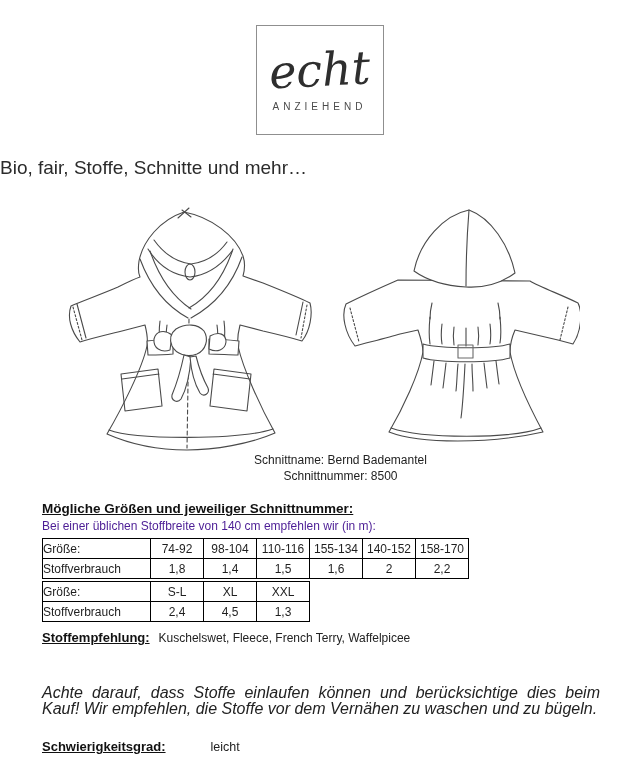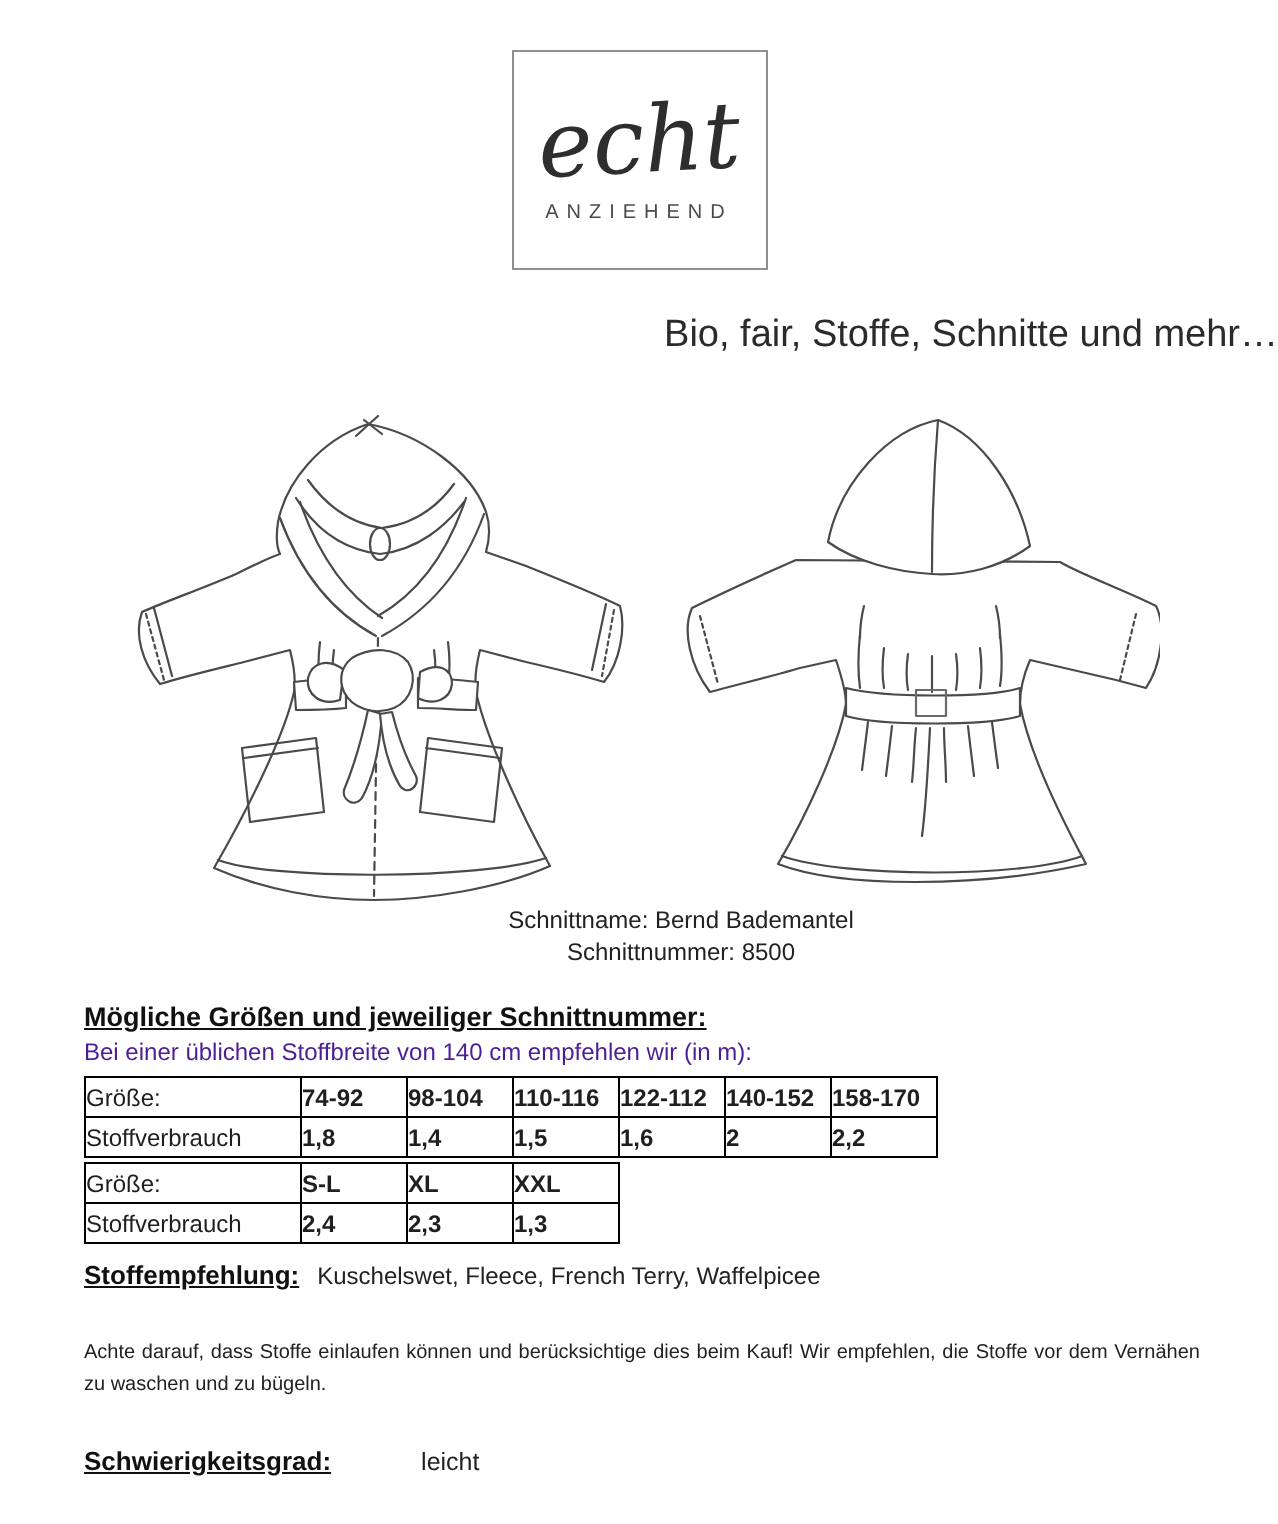--- a/index.html
+++ b/index.html
@@ -3,42 +3,42 @@
 <meta charset="utf-8">
 <style>
   html,body{margin:0;padding:0;background:#ffffff;}
   body{width:639px;height:762px;position:relative;font-family:"Liberation Sans",sans-serif;color:#1f1f1f;overflow:hidden;}
   .sheet{width:639px;height:762px;background:#fff;}
 
   .logo-box{width:128px;height:110px;border:1px solid #8f8f8f;margin:25px auto 0;display:flex;flex-direction:column;align-items:center;justify-content:center;box-sizing:border-box;}
   .logo-script{font-family:"DejaVu Serif",serif;font-style:italic;font-size:46px;line-height:1;color:#2e2e2e;margin-top:-2px;transform:rotate(-3deg);}
   .logo-sub{font-size:10px;letter-spacing:4px;color:#4a4a4a;margin-top:8px;}
 
-  .title{text-align:right;font-size:19px;color:#2b2b2b;margin-top:22px;height:22px;}
+  .title{text-align:left;font-size:19px;color:#2b2b2b;margin-top:22px;height:22px;}
 
   .drawings{display:flex;justify-content:center;align-items:flex-start;gap:18px;margin-top:28px;height:244px;}
   .drawings svg{display:block;}
 
   .caption{text-align:center;font-size:12px;line-height:16px;margin-top:1px;color:#222;padding-left:42px;}
 
   .content{margin-left:42px;margin-right:39px;}
   .section-heading{font-weight:bold;font-size:13.5px;text-decoration:underline;margin-top:17px;color:#111;}
   .intro{font-size:12px;margin-top:3px;color:#4c1d95;}
 
   table.usage{border-collapse:collapse;border:1px solid #000000;margin-top:5px;font-size:12px;table-layout:fixed;padding-left:29px;}
   table.usage td{border:1px solid #000;height:19px;padding:0;overflow:hidden;white-space:nowrap;}
   td.lab{width:107px;text-align:left;padding-left:4px;}
-  td.val{width:52px;text-align:left;font-weight:bold;}
+  td.val{width:52px;text-align:center;}
   table.t2{margin-top:2px;}
 
   .fabric-line{margin-top:8px;font-size:12px;color:#222;}
   .bold-ul{font-weight:bold;font-size:13px;text-decoration:underline;color:#111;}
   .fabric-line .value{margin-left:9px;}
 
-  .note{margin-top:24px;font-size:10px;line-height:16px;text-align:justify;color:#222;width:558px;}
+  .note{margin-top:40px;font-size:16px;line-height:16px;text-align:justify;color:#222;width:558px;font-style:italic;}
 
   .difficulty-line{margin-top:21px;font-size:14px;}
   .difficulty-line .value{margin-left:34px;font-size:12.5px;color:#222;padding-left:11px;}
 </style>
 </head>
 <body>
 
 <div class="sheet">
 
   <div class="logo-box">
@@ -103,21 +103,21 @@
     <div class="section-heading">Mögliche Größen und jeweiliger Schnittnummer:</div>
     <div class="intro">Bei einer üblichen Stoffbreite von 140 cm empfehlen wir (in m):</div>
 
     <table class="usage t1">
       <tbody>
           <tr>
         <td class="lab">Größe:</td>
         <td class="val">74-92</td>
         <td class="val">98-104</td>
         <td class="val">110-116</td>
-        <td class="val">122-112</td>
+        <td class="val">155-134</td>
         <td class="val">140-152</td>
         <td class="val">158-170</td>
       </tr>
       <tr>
         <td class="lab">Stoffverbrauch</td>
         <td class="val">1,8</td>
         <td class="val">1,4</td>
         <td class="val">1,5</td>
         <td class="val">1,6</td>
         <td class="val">2</td>
@@ -130,21 +130,21 @@
       <tbody>
           <tr>
         <td class="lab">Größe:</td>
         <td class="val">S-L</td>
         <td class="val">XL</td>
         <td class="val">XXL</td>
       </tr>
       <tr>
         <td class="lab">Stoffverbrauch</td>
         <td class="val">2,4</td>
-        <td class="val">2,3</td>
+        <td class="val">4,5</td>
         <td class="val">1,3</td>
       </tr>
     </tbody>
       </table>
 
     <div class="fabric-line">
       <span class="bold-ul">Stoffempfehlung:</span><span class="value">Kuschelswet, Fleece, French Terry, Waffelpicee</span>
     </div>
 
     <div class="note">Achte darauf, dass Stoffe einlaufen können und berücksichtige dies beim Kauf! Wir empfehlen, die Stoffe vor dem Vernähen zu waschen und zu bügeln.</div>

